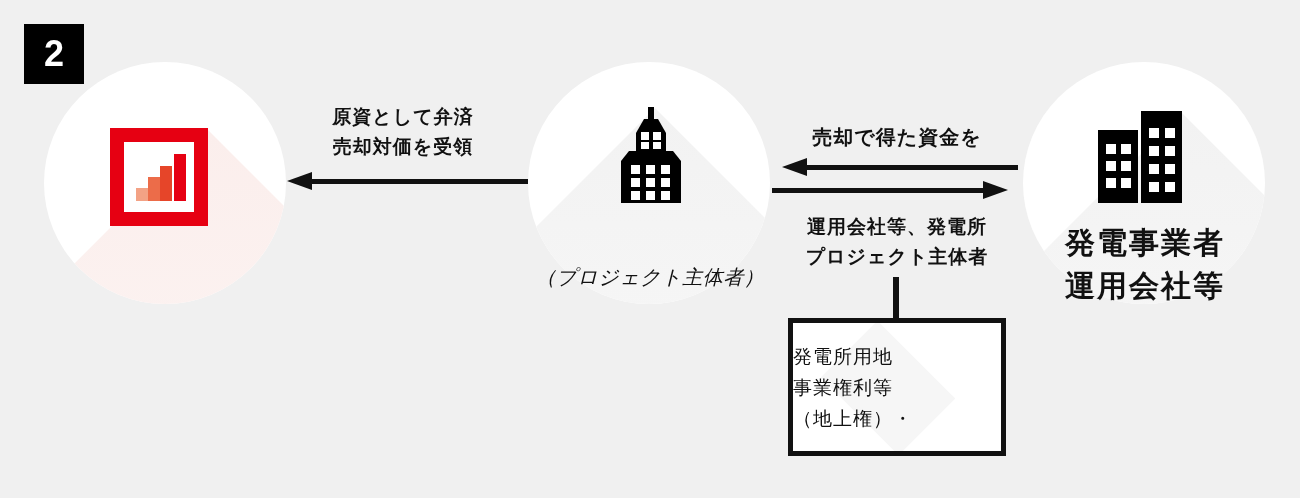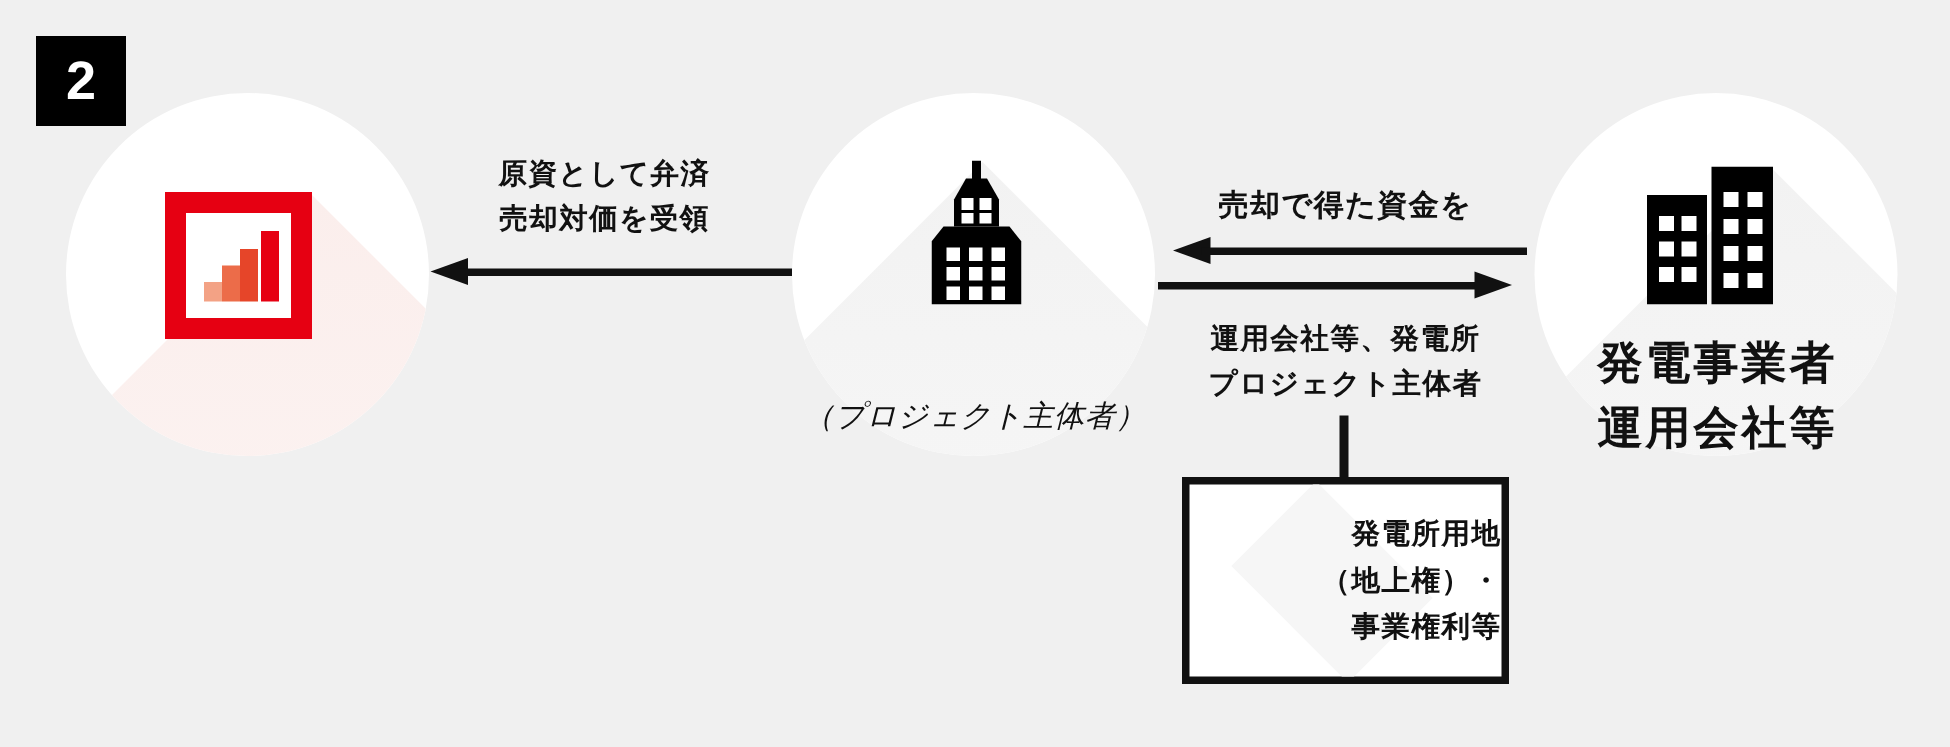--- a/index.html
+++ b/index.html
@@ -49,22 +49,22 @@
   .arrow-line { position:absolute; height:5px; background:#111; }
   .arrow-head { position:absolute; width:0; height:0; border-top:9px solid transparent; border-bottom:9px solid transparent; }
   .head-left  { border-right:25px solid #111; }
   .head-right { border-left:25px solid #111; }
 
   .connector { position:absolute; left:893px; top:277px; width:6px; height:43px; background:#111; }
 
   .asset-box {
     position:absolute; left:788px; top:318px; width:218px; height:138px;
     background:#fff; border:5px solid #111;
-    display:flex; flex-direction:column; align-items:flex-end; justify-content:center;
-    text-align:center; font-size:19px; font-weight:bold; letter-spacing:1px; line-height:31px;
+    display:flex; flex-direction:column; align-items:flex-start; justify-content:center;
+    text-align:center; font-size:19px; font-weight:normal; letter-spacing:1px; line-height:31px;
     overflow:hidden;
   }
   .asset-box span { display:block; position:relative; z-index:1; }
   .box-watermark {
     position:absolute; left:40px; top:25px; width:110px; height:80px;
     background:#f6f6f6; transform:rotate(45deg); z-index:0;
   }
 </style>
 </head>
 <body>
@@ -152,17 +152,17 @@
   <div class="arrow-head head-right" style="left:983px; top:181px;"></div>
   <div class="label flow-label develop-label">
     <span>運用会社等、発電所</span>
     <span>プロジェクト主体者</span>
   </div>
 
   <div class="connector"></div>
   <div class="asset-box">
     <div class="box-watermark"></div>
     <span>発電所用地</span>
+    <span>事業権利等</span>
     <span>（地上権）・</span>
-    <span>事業権利等</span>
   </div>
 
 </div>
 
 </body></html>

